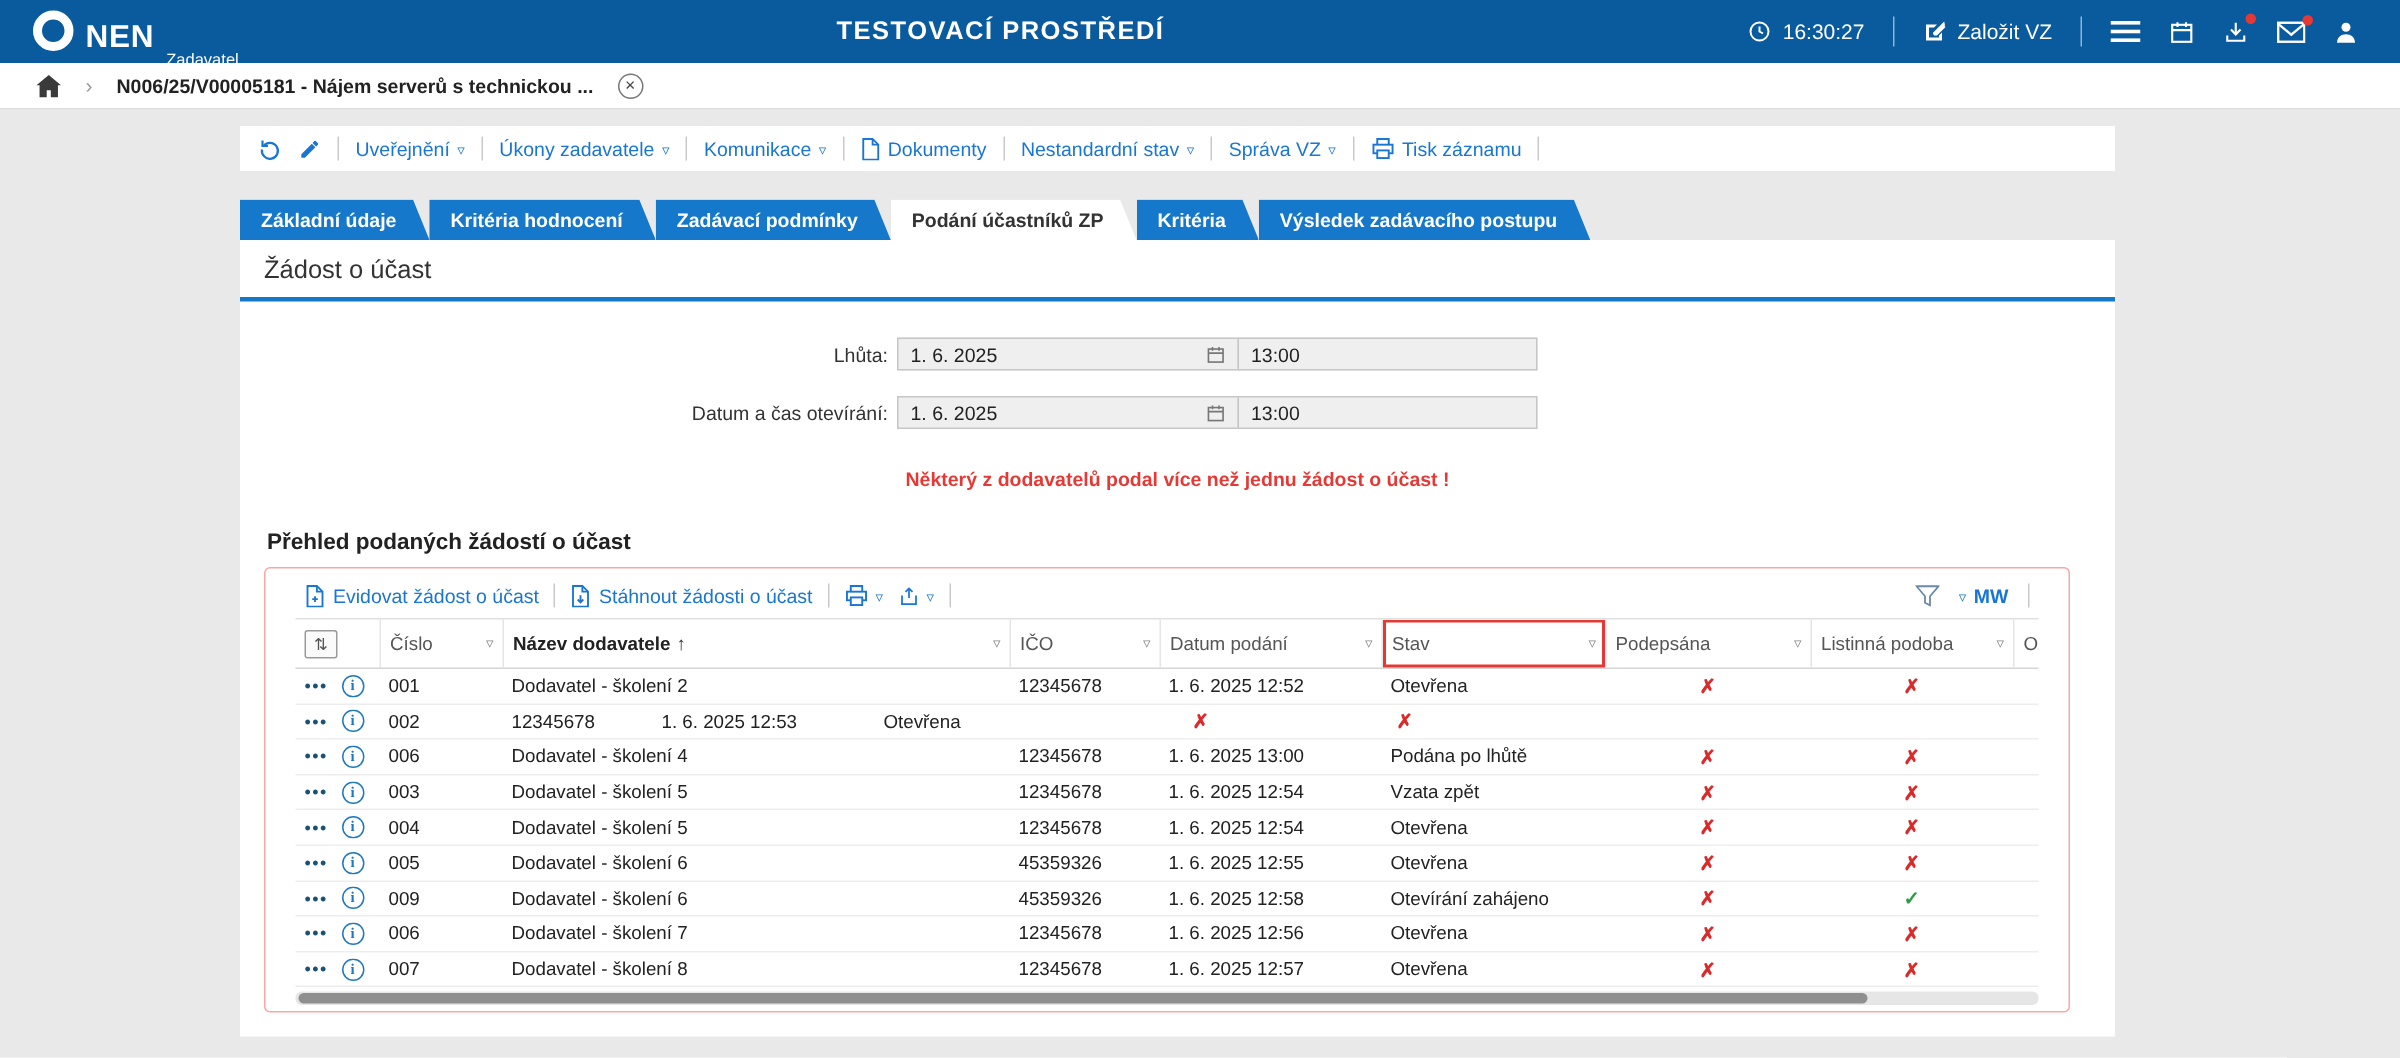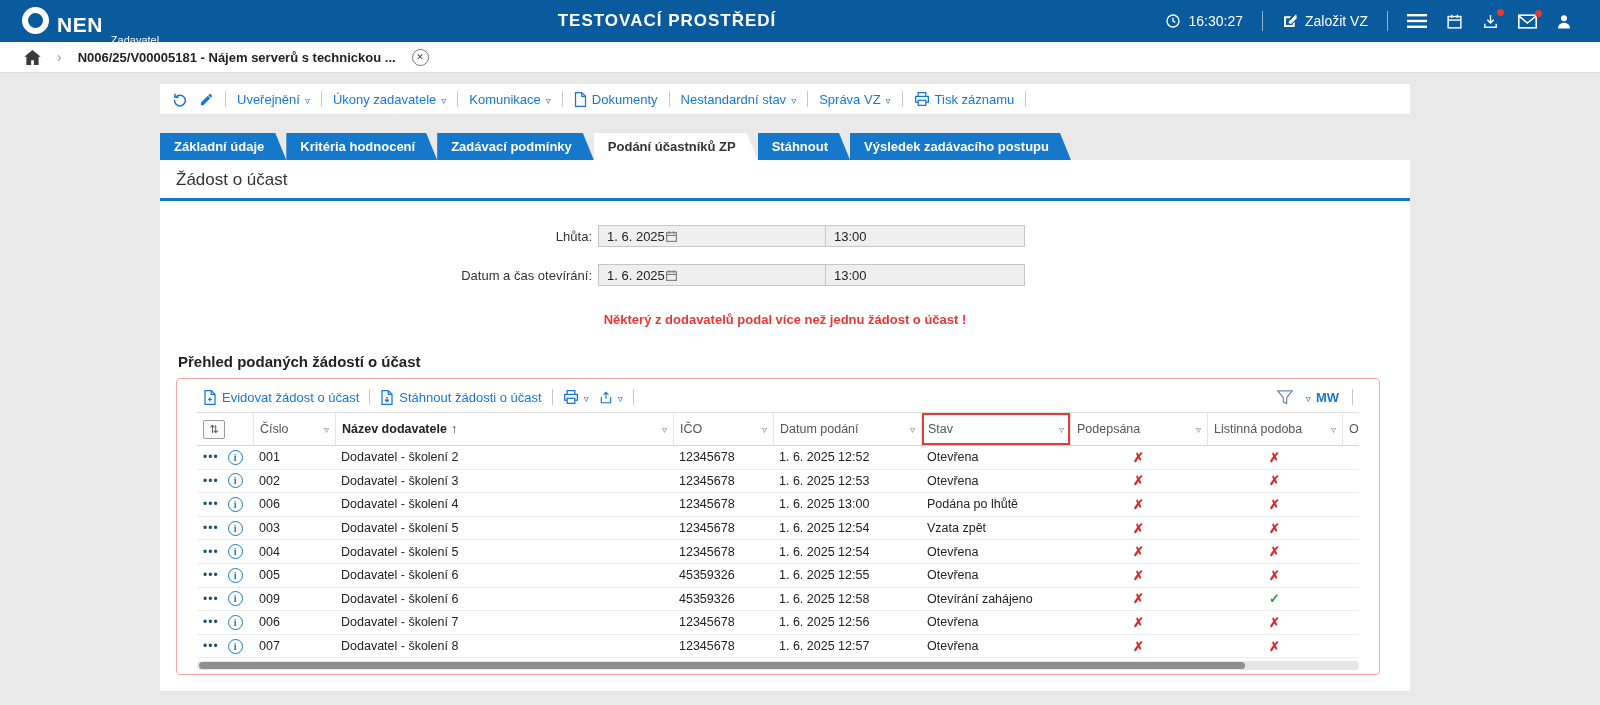--- a/index.html
+++ b/index.html
@@ -47,21 +47,21 @@
   .tab.active { background:#fff; color:#333; }
 
   
   .panel { background:#fff; height:531px; }
   .panel-header { font-size:17px; color:#333; padding:10px 16px 8px; border-bottom:3px solid #1678cb; }
 
   .form-area { padding-top:24px; }
   .form-row { display:flex; align-items:center; margin-bottom:17px; }
   .form-label { width:432px; text-align:right; font-size:13px; color:#333; margin-right:6px; flex:none; }
   .field { height:22px; background:#efefef; border:1px solid #c6c6c6; display:flex; align-items:center; padding:0 8px; font-size:13px; color:#222; }
-  .field-date { width:228px; }
+  .field-date { width:228px; justify-content:space-between; }
   .field-time { width:200px; margin-left:-1px; }
 
   .warning { text-align:center; color:#e53935; font-weight:bold; font-size:13px; margin-top:26px; }
 
   .table-title { font-size:15px; font-weight:bold; color:#222; margin:26px 0 8px; padding-left:18px; }
 
   .table-panel { margin:0 30px 0 16px; border:1px solid #fca5a5; border-radius:4px; padding:3px 20px 4px; overflow:hidden; }
   .tp-actions { display:flex; align-items:center; gap:10px; height:30px; font-size:13px; color:#1976d2; padding:0 6px; }
   .tp-right { margin-left:auto; display:flex; align-items:center; gap:13px; }
   .mw-label { font-size:13px; color:#1976d2; font-weight:bold; }
@@ -241,21 +241,21 @@
       <span>Tisk záznamu</span>
     </span>
     <span class="sep"></span>
   </div>
 
   <div class="tabs">
     <div class="tab">Základní údaje</div>
     <div class="tab">Kritéria hodnocení</div>
     <div class="tab">Zadávací podmínky</div>
     <div class="tab active">Podání účastníků ZP</div>
-    <div class="tab">Stáhnout</div>
+    <div class="tab">Kritéria</div>
     <div class="tab">Výsledek zadávacího postupu</div>
   </div>
 
   <section class="panel">
     <h2 class="panel-header" style="margin:0;font-weight:normal;">Žádost o účast</h2>
 
     <div class="form-area">
       <div class="form-row">
         <label class="form-label">Lhůta:</label>
         <div class="field field-date">
@@ -398,21 +398,20 @@
     <div class="gr-cell col-lis mark mark-x">✗</div>
     <div class="gr-cell col-ozn"></div>
   </div>
 
   <div class="grid-row">
     <div class="gr-cell col-tools">
       <span class="dots">•••</span>
       <span class="info-icon">i</span>
     </div>
     <div class="gr-cell col-cislo">002</div>
-    <div class="gr-cell col-nazev">Dodavatel - školení 3</div>
     <div class="gr-cell col-ico">12345678</div>
     <div class="gr-cell col-datum">1. 6. 2025 12:53</div>
     <div class="gr-cell col-stav">Otevřena</div>
     <div class="gr-cell col-pod mark mark-x">✗</div>
     <div class="gr-cell col-lis mark mark-x">✗</div>
     <div class="gr-cell col-ozn"></div>
   </div>
 
   <div class="grid-row">
     <div class="gr-cell col-tools">

